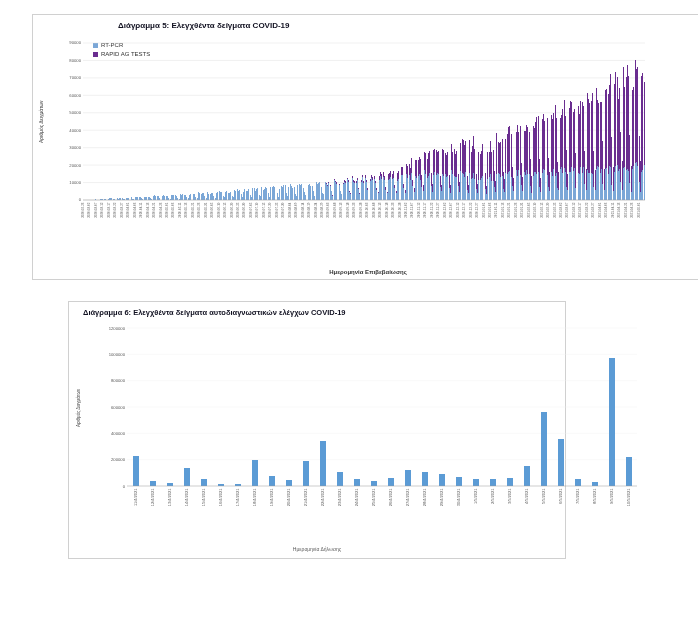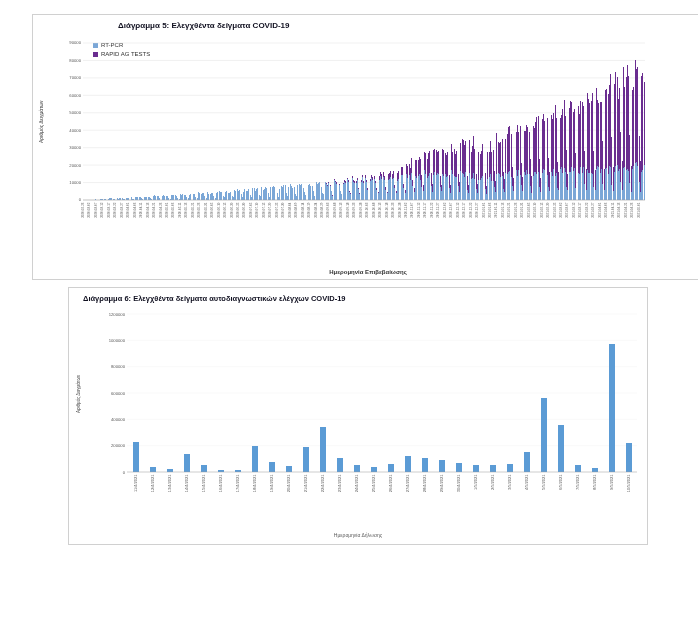--- a/index.html
+++ b/index.html
@@ -2,21 +2,21 @@
 <html><head>
 <meta charset="utf-8">
 <style>
   html,body{margin:0;padding:0;}
   body{
     width:698px;height:629px;position:relative;background:#ffffff;
     font-family:"Liberation Sans", sans-serif;overflow:hidden;
   }
   .panel{position:absolute;background:#ffffff;border:1px solid #d0d0d0;box-sizing:border-box;}
   #panel5{left:32px;top:14px;width:672px;height:266px;}
-  #panel6{left:68px;top:287px;width:580px;height:258px;}
+  #panel6{left:68px;top:301px;width:498px;height:258px;}
   .chart-title{position:absolute;font-weight:bold;color:#101020;white-space:nowrap;}
   #panel5 .chart-title{left:85px;top:6px;font-size:8px;}
   #panel6 .chart-title{left:14px;top:6px;font-size:7.5px;}
   .legend{position:absolute;left:60px;top:27px;display:flex;flex-direction:column;gap:3px;}
   .legend-row{display:flex;align-items:center;gap:3px;font-size:6px;color:#333;}
   .swatch{width:5px;height:5px;flex:0 0 auto;}
   .ylabel{position:absolute;font-size:5px;color:#404040;white-space:nowrap;
           transform:rotate(-90deg);transform-origin:left top;}
   #panel5 .ylabel{left:5px;top:128px;}
   #panel6 .ylabel{left:7px;top:125px;font-size:4.5px;}

